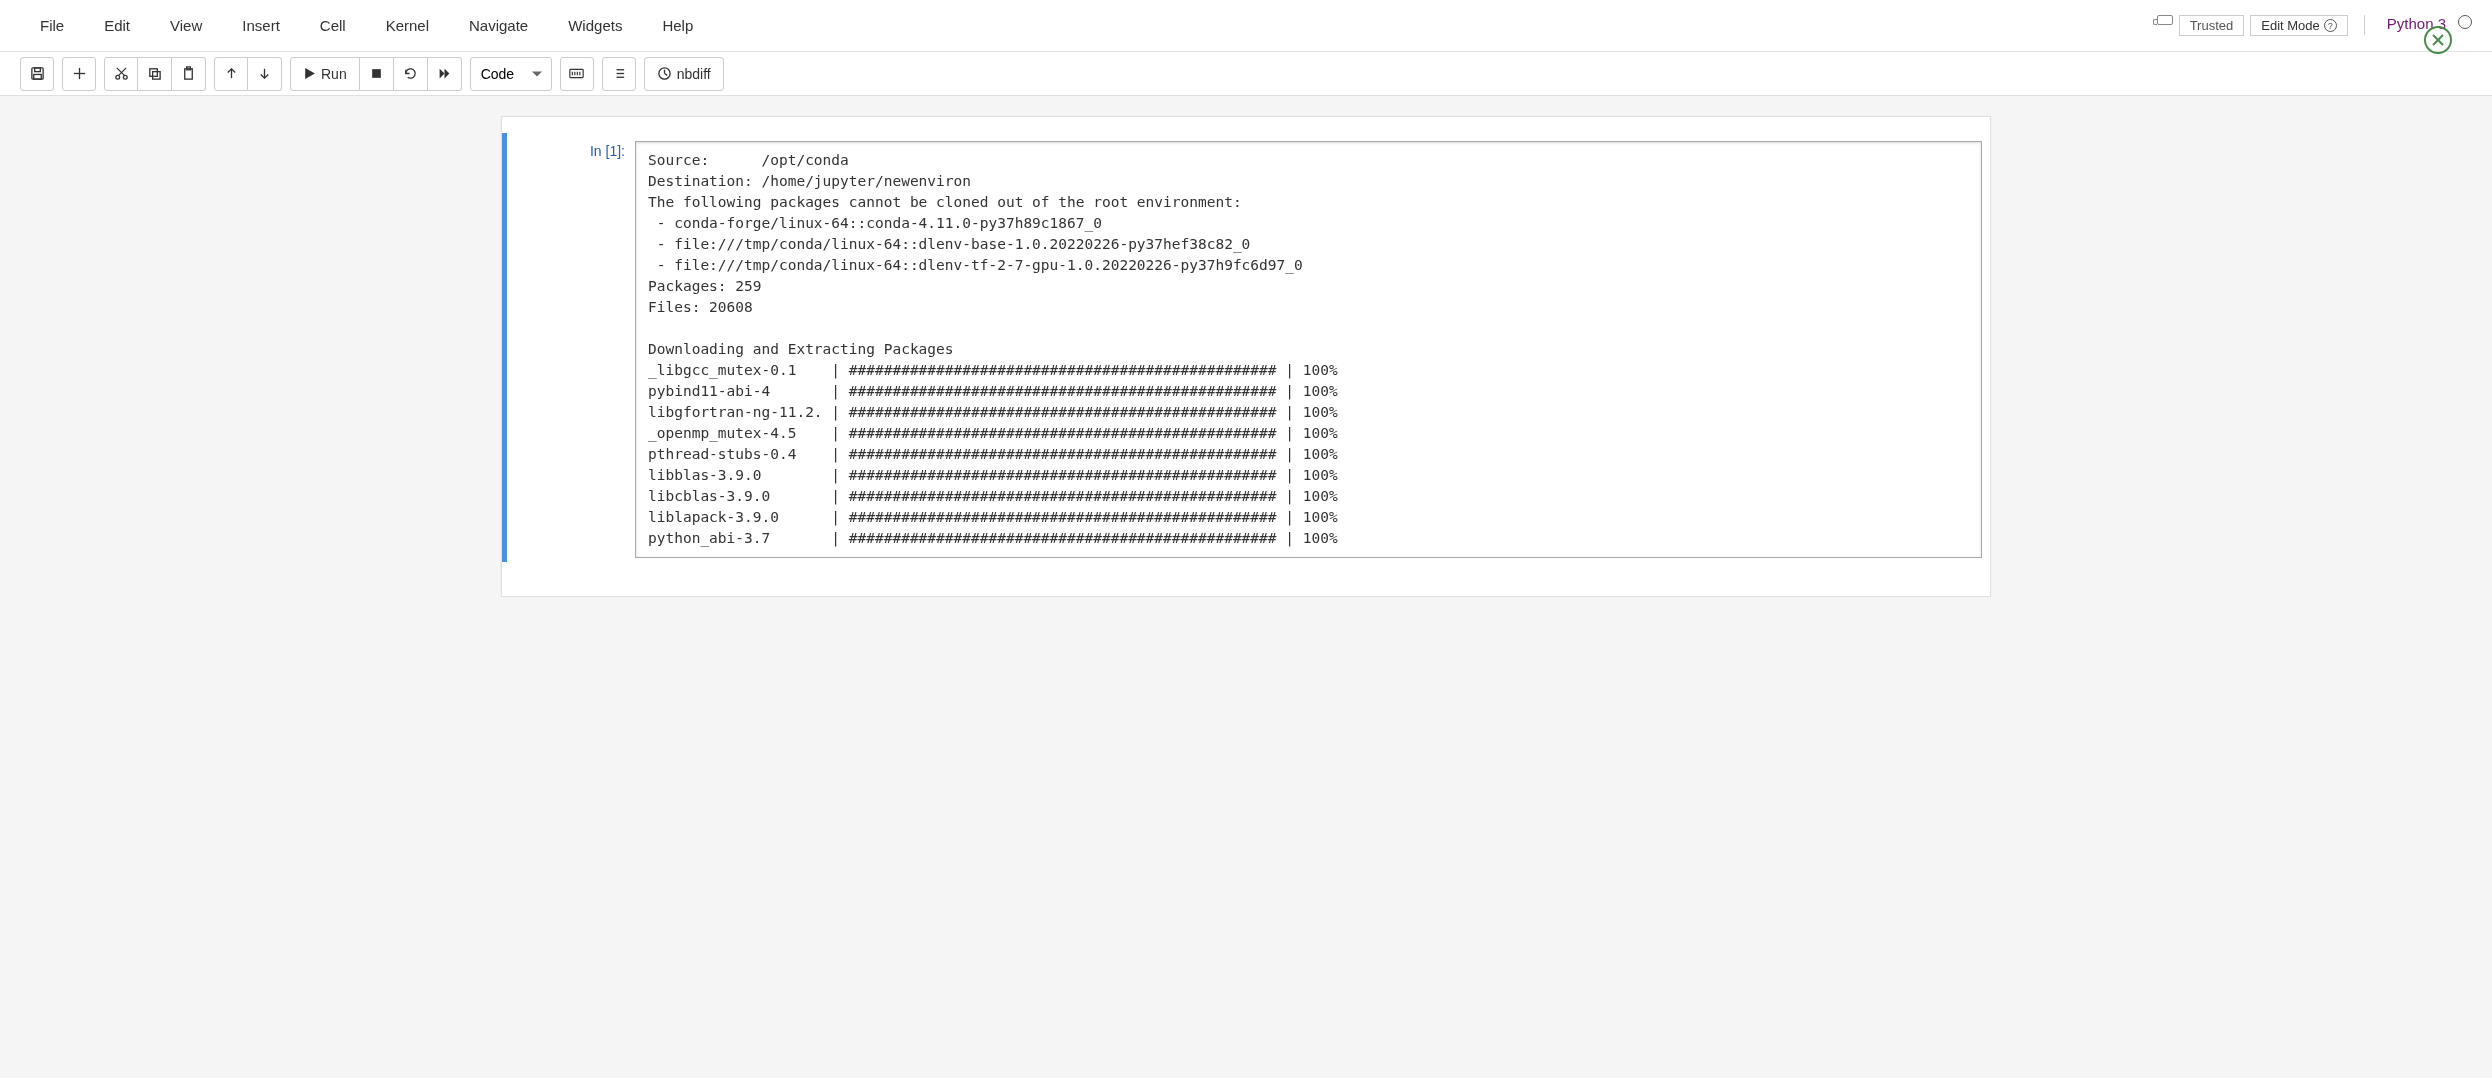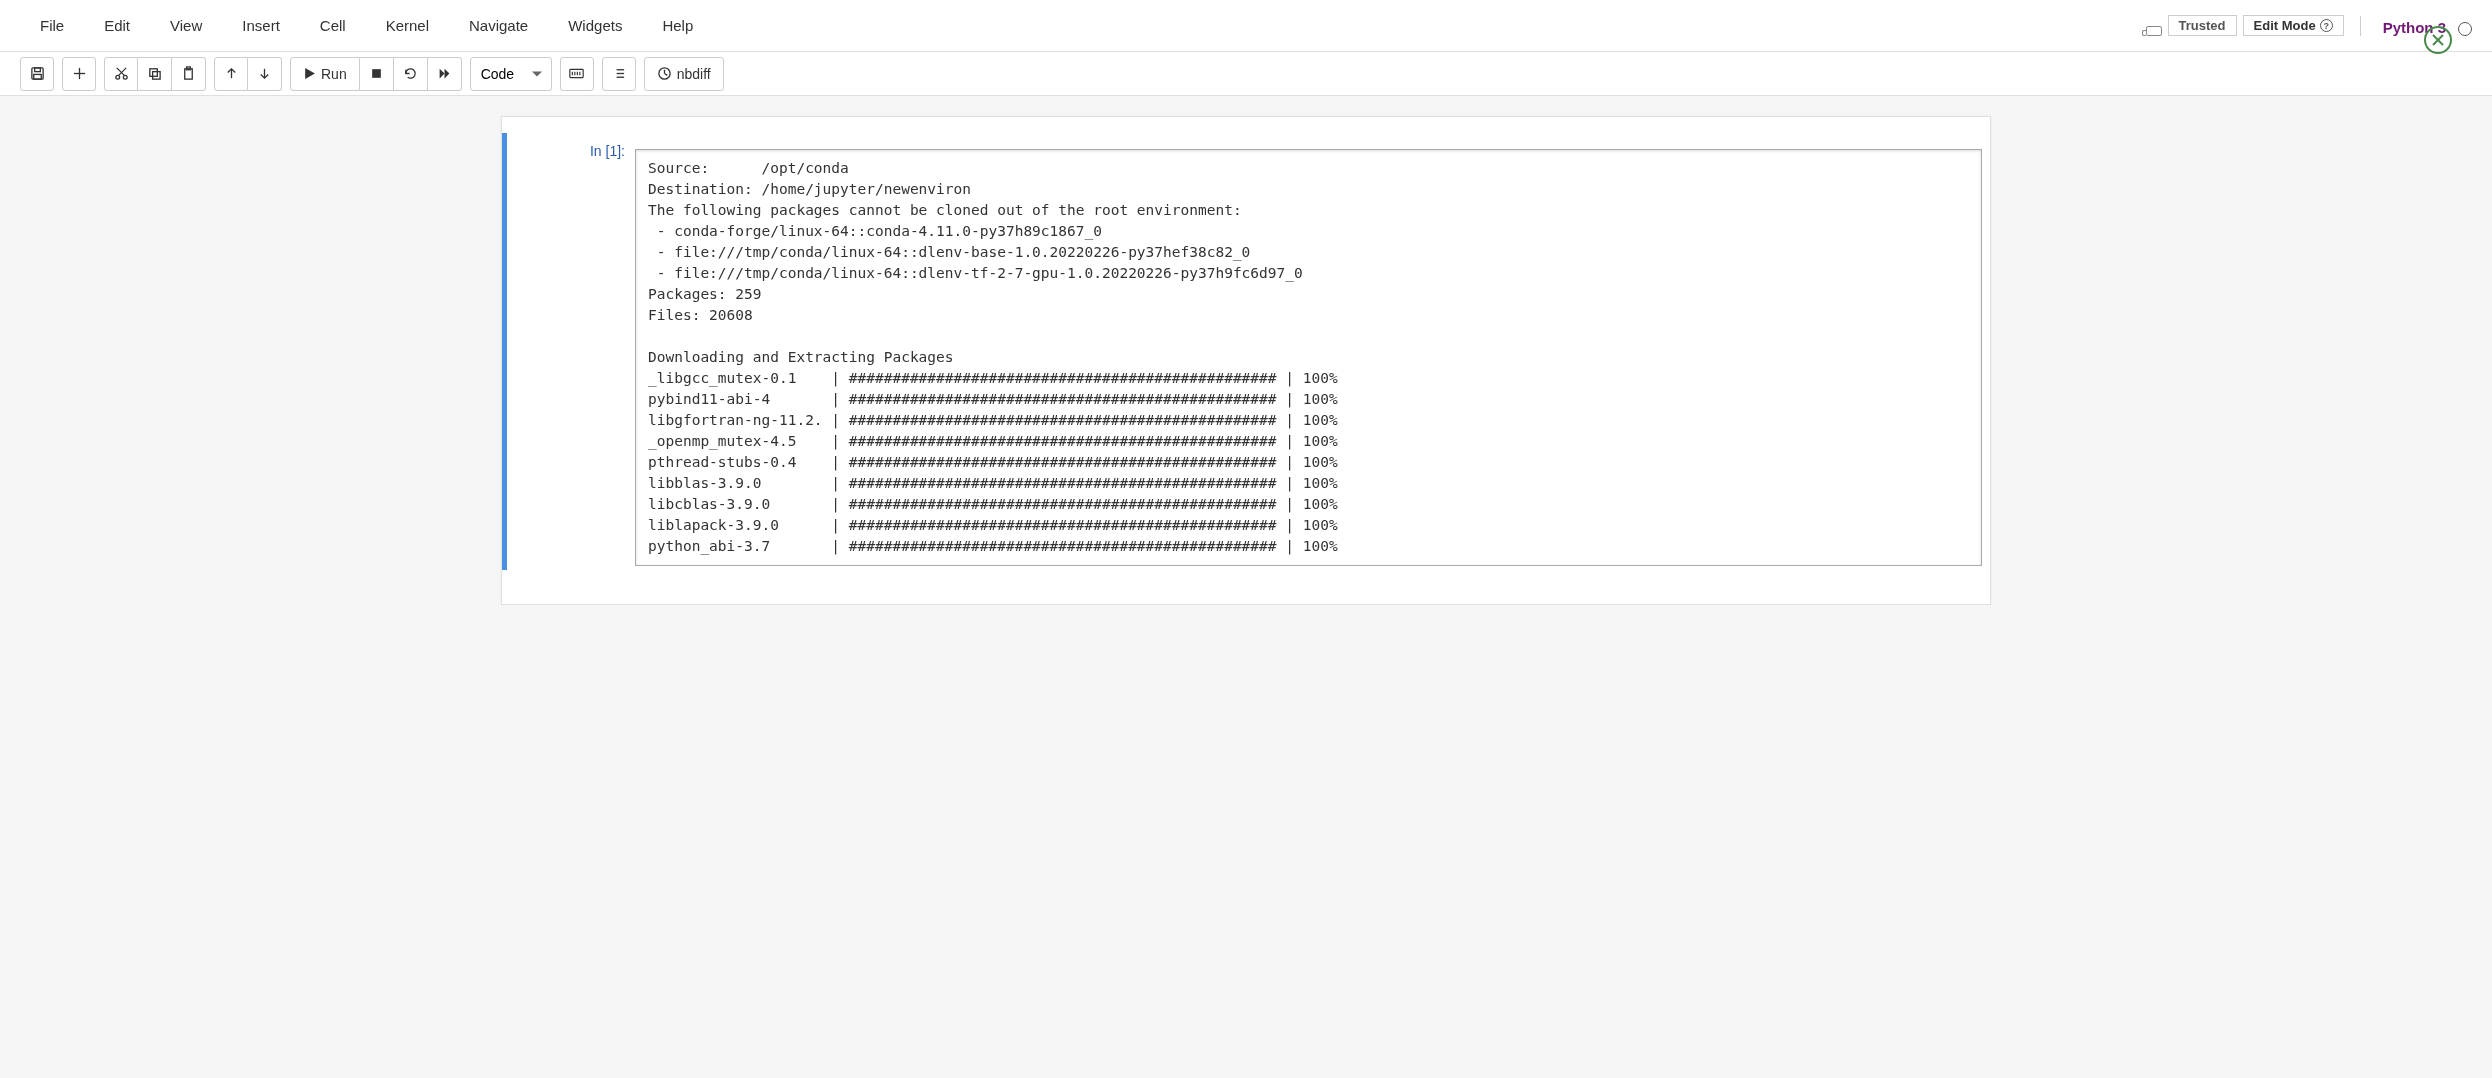--- a/index.html
+++ b/index.html
@@ -20,23 +20,22 @@
 .menubar .menu-item {
   padding: 8px 20px;
   cursor: pointer;
   color: #333;
   font-size: 15px;
 }
 .menubar .menu-item:first-child { padding-left: 20px; }
 .right-status {
   margin-left: auto;
   display: flex;
-  align-items: flex-end;
+  align-items: flex-start;
   gap: 6px;
-  font-weight: bold;
 }
 .trusted-badge {
   border: 1px solid #ccc;
   padding: 2px 10px;
   font-size: 13px;
   color: #555;
   background: #fff;
 }
 .edit-mode {
   border: 1px solid #ccc;
@@ -163,21 +162,21 @@
   border: 1px solid #ddd;
   background: #f7f7f7;
   padding: 7px 10px;
   font-family: "SF Mono", Menlo, Consolas, monospace;
   font-size: 14.5px;
   white-space: pre;
 }
 .output-area {
   border: 1px solid #aaa;
   background: #fff;
-  margin-top: 12px;
+  margin-top: 4px;
   padding: 8px 12px;
   font-family: "SF Mono", Menlo, Consolas, monospace;
   font-size: 14.5px;
   line-height: 1.45;
   white-space: pre;
   overflow: hidden;
   max-height: 420px;
   box-shadow: inset 0 1px 3px rgba(0,0,0,0.15);
 }
 .empty-code {

